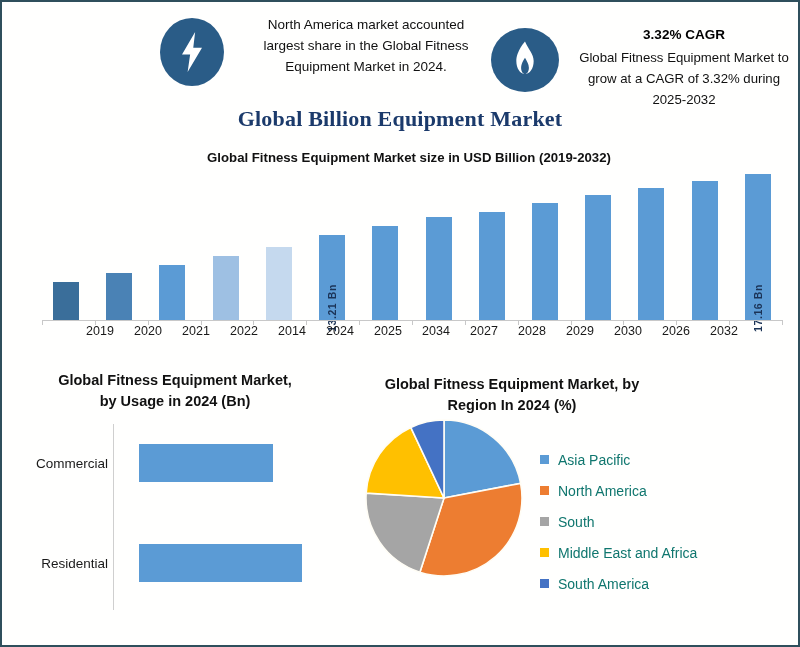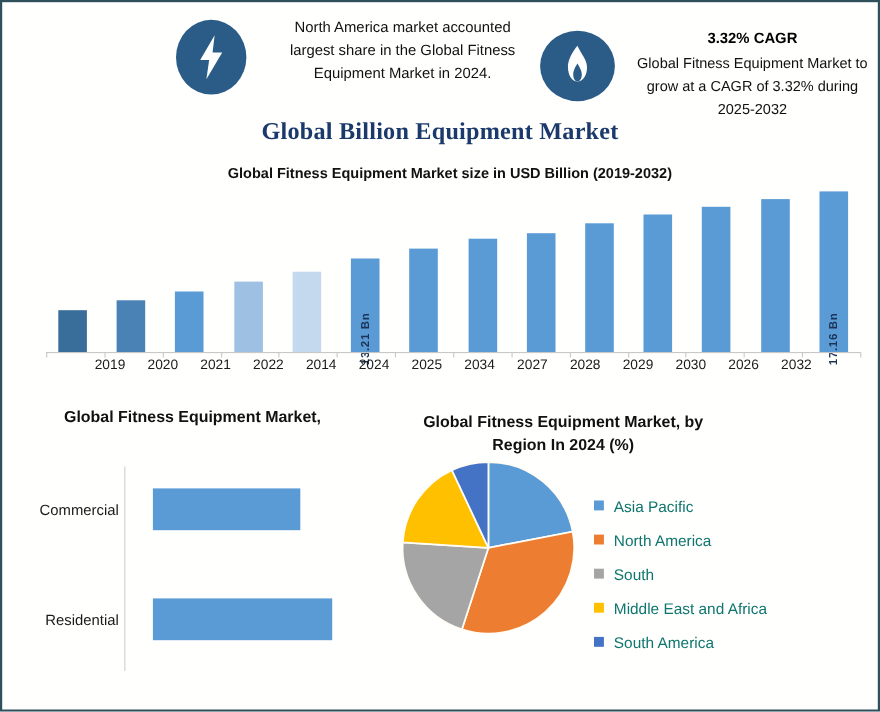--- a/index.html
+++ b/index.html
@@ -410,20 +410,21 @@
       <div class="tickmark" style="left: 550.571px;"></div>
       <div class="tickmark" style="left: 603.429px;"></div>
       <div class="tickmark" style="left: 656.286px;"></div>
       <div class="tickmark" style="left: 709.143px;"></div>
       <div class="tickmark" style="left: 762px;"></div>
     </div>
 
   <div id="usage-panel">
     <div id="usage-title">
       <span>Global Fitness Equipment Market,</span><br>
+      <span>by Usage in 2024 (Bn)</span>
     </div>
     <div id="usage-plot">
       <div id="usage-axis"></div>
     <div class="usage-row" id="usage-row-0">
           <div class="usage-label">Commercial</div>
           <div class="usage-bar" style="width: 134px; background: rgb(91, 155, 213);"></div>
         </div>
         <div class="usage-row" id="usage-row-1">
           <div class="usage-label">Residential</div>
           <div class="usage-bar" style="width: 163px; background: rgb(91, 155, 213);"></div>

